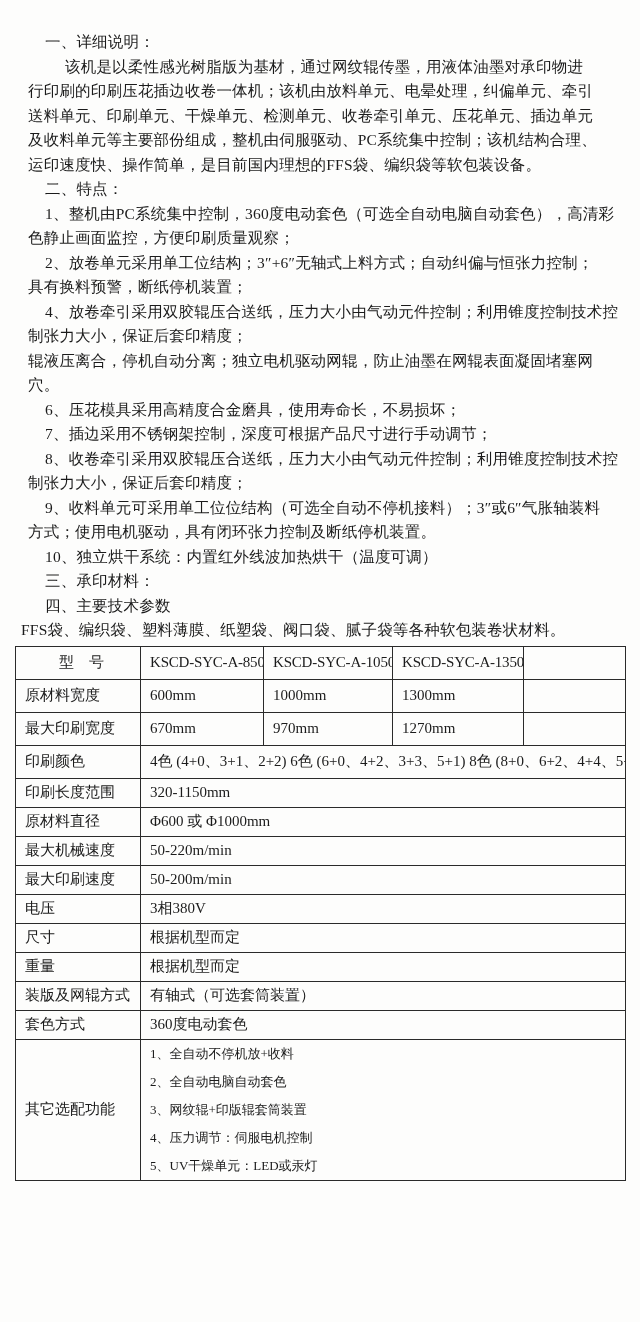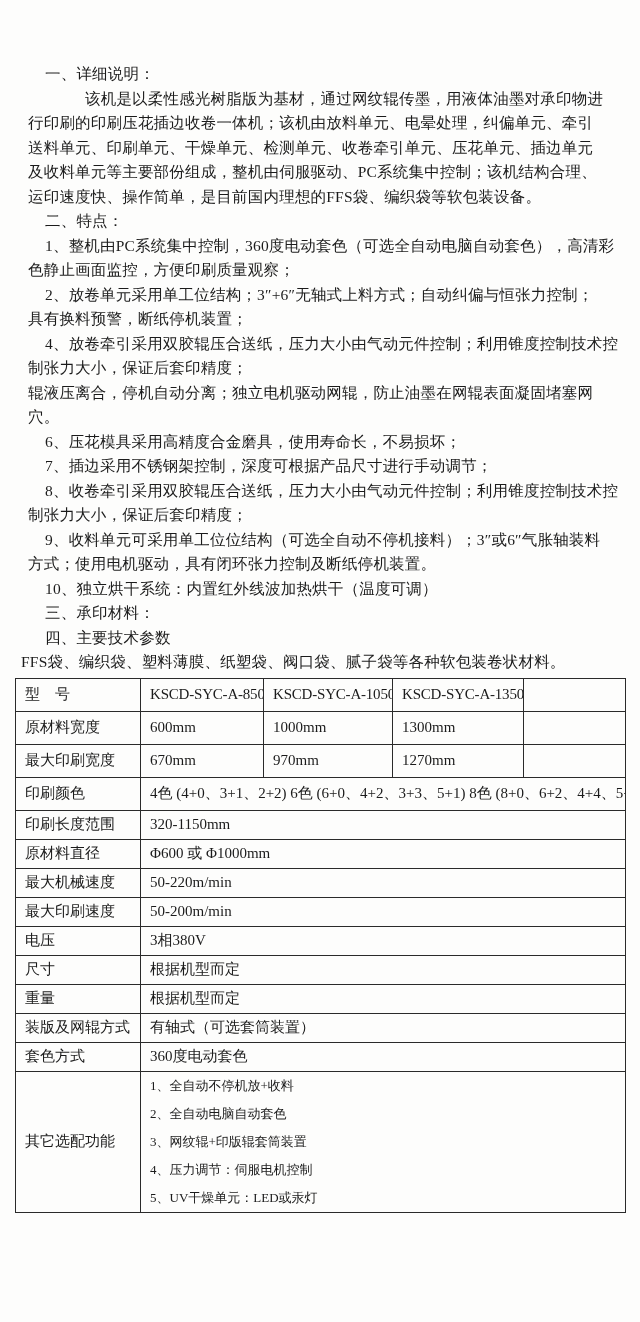--- a/index.html
+++ b/index.html
@@ -4,50 +4,50 @@
 <style>
   html,body{margin:0;padding:0;background:#ffffff;}
   .page{
     width:640px;height:1322px;
     background:#fdfdfc;
     position:relative;
     overflow:hidden;
     font-family:"Liberation Serif","DejaVu Serif",serif;
     color:#1b1b1b;
   }
-  .doc{padding-top:62px;}
+  .doc{padding-top:30px;}
   .tline{
     font-size:15.5px;
     line-height:24.5px;
     white-space:pre;
     letter-spacing:0.2px;
   }
   .tline.h{margin-left:45px;}   
   .tline.b{margin-left:28px;}   
-  .tline.i{margin-left:85px;}   
+  .tline.i{margin-left:65px;}   
   .tline.f{margin-left:21px;}   
 
   table.spec{
     border-collapse:collapse;
     table-layout:fixed;
     width:610px;
     margin:3px 0 0 15px;
   }
   table.spec td{
     border:1px solid #2a2a2a;
     font-size:15px;
     padding:0 2px 0 9px;
     overflow:hidden;
     white-space:nowrap;
     vertical-align:middle;
   }
   tr.rgrid td{height:32px;}
   tr.rspan td{height:28px;}
   td.model{font-size:13.5px;letter-spacing:-0.2px;padding-left:4px;padding-right:0;}
-  td.center{padding-left:2px;}
+  td.center{text-align:center;padding-left:2px;}
   td.listcell{padding:12px 2px 12px 10px;white-space:normal;}
   td.listcell .opt{line-height:28px;font-size:13px;white-space:pre;}
 </style>
 </head>
 <body>
 
 <div class="page">
   <div class="doc">
     <div id="text-lines">
         <div class="tline h">一、详细说明：</div>

